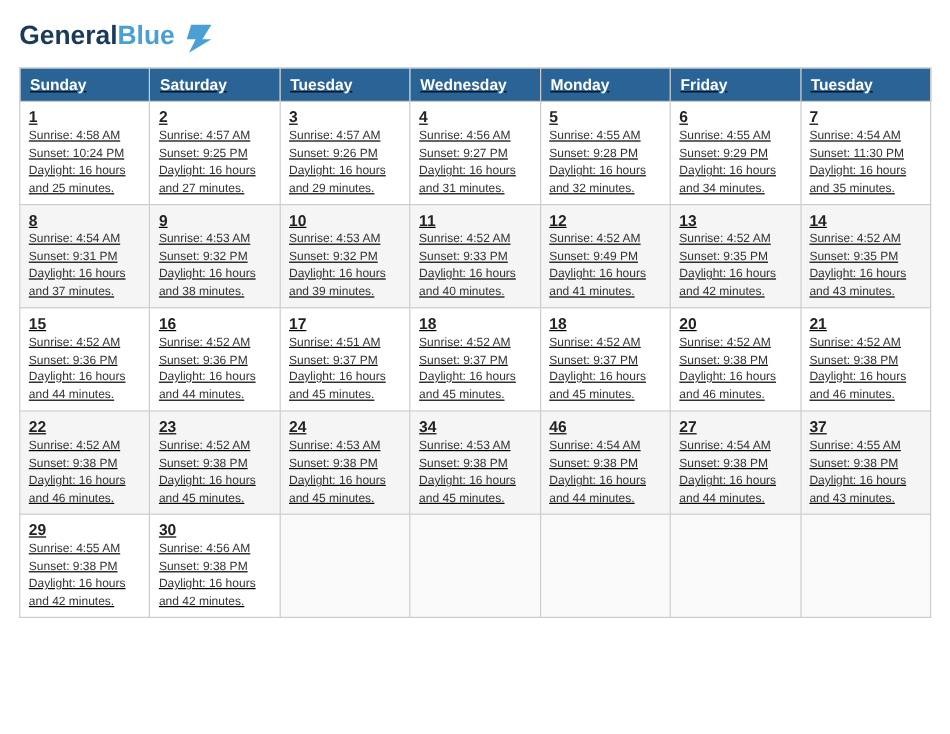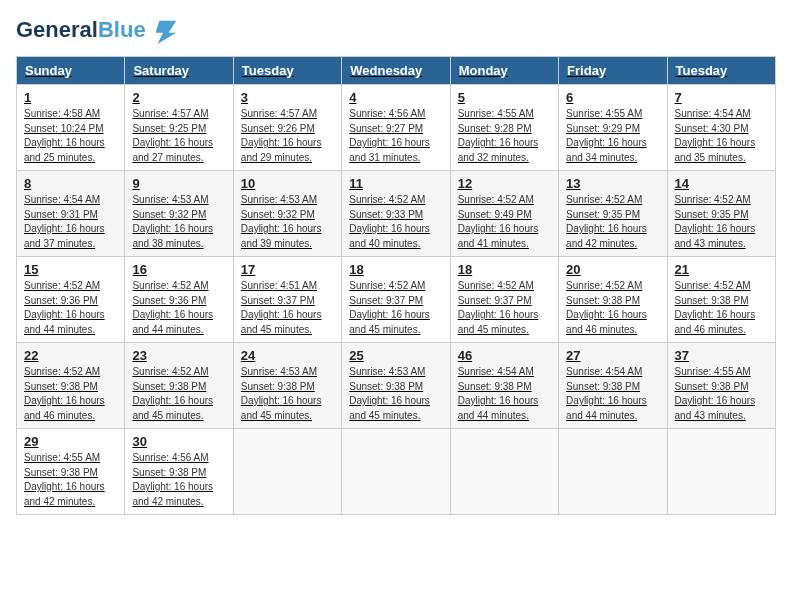--- a/index.html
+++ b/index.html
@@ -161,21 +161,21 @@
         <td>
           <span class="day-num">6</span>
           <div class="day-info">Sunrise: 4:55 AM
 Sunset: 9:29 PM
 Daylight: 16 hours
 and 34 minutes.</div>
         </td>
         <td>
           <span class="day-num">7</span>
           <div class="day-info">Sunrise: 4:54 AM
-Sunset: 4:30 PM
+Sunset: 11:30 PM
 Daylight: 16 hours
 and 35 minutes.</div>
         </td>
       </tr>
       <tr>
         <td>
           <span class="day-num">8</span>
           <div class="day-info">Sunrise: 4:54 AM
 Sunset: 9:31 PM
 Daylight: 16 hours
@@ -291,21 +291,21 @@
 and 45 minutes.</div>
         </td>
         <td>
           <span class="day-num">24</span>
           <div class="day-info">Sunrise: 4:53 AM
 Sunset: 9:38 PM
 Daylight: 16 hours
 and 45 minutes.</div>
         </td>
         <td>
-          <span class="day-num">25</span>
+          <span class="day-num">34</span>
           <div class="day-info">Sunrise: 4:53 AM
 Sunset: 9:38 PM
 Daylight: 16 hours
 and 45 minutes.</div>
         </td>
         <td>
           <span class="day-num">46</span>
           <div class="day-info">Sunrise: 4:54 AM
 Sunset: 9:38 PM
 Daylight: 16 hours

